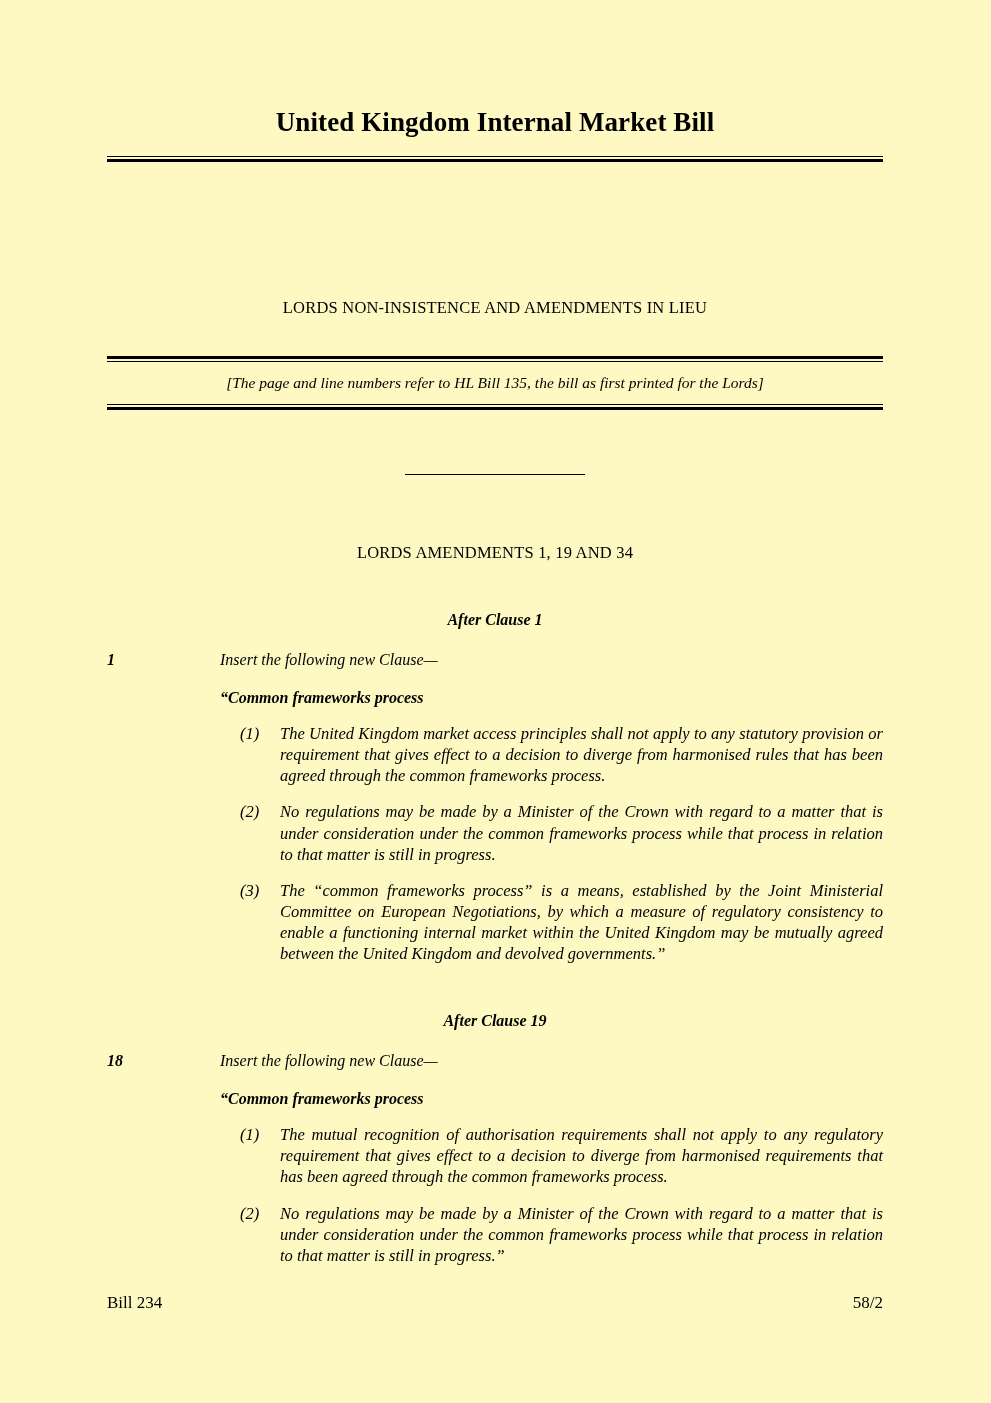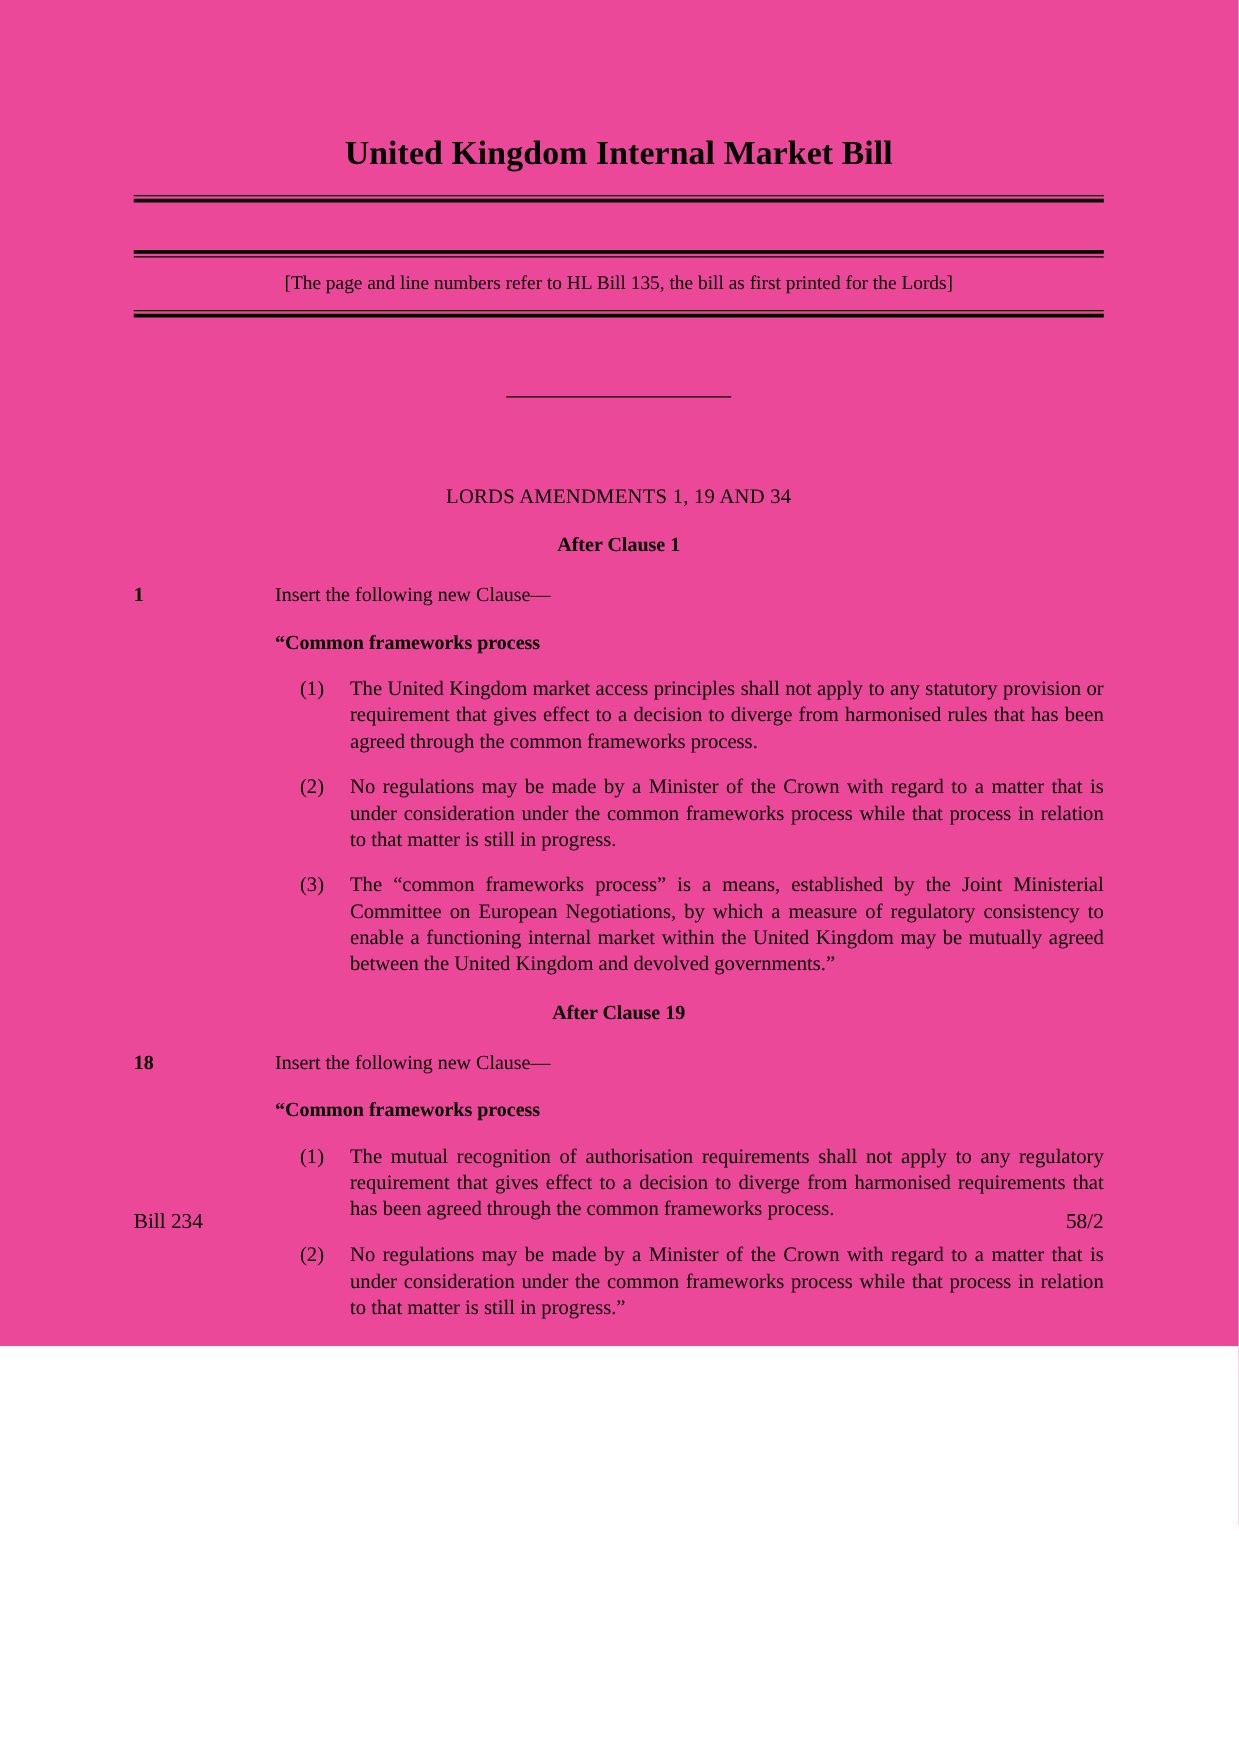--- a/index.html
+++ b/index.html
@@ -9,23 +9,23 @@
     background: #ffffff;
   }
   body {
     font-family: "Liberation Serif", "DejaVu Serif", serif;
     color: #000000;
     -webkit-font-smoothing: antialiased;
   }
   .page {
     position: relative;
     width: 991px;
-    height: 1077px;
+    height: 1403px;
     margin: 0 auto;
-    background: #ec4899;
+    background: #fef9c3;
     overflow: hidden;
     box-sizing: border-box;
   }
   .content {
     position: absolute;
     left: 107px;
     top: 0;
     width: 776px;
   }
 
@@ -74,20 +74,21 @@
   }
   .note-box .nb-gap {
     height: 2px;
   }
   .note-box .nb-thin {
     height: 1px;
     background: #000;
   }
   .note-text {
     text-align: center;
+    font-style: italic;
     font-size: 15.5px;
     padding: 12px 0 12px 0;
   }
 
   
   .sep-wrap {
     margin-top: 54px;
     text-align: center;
   }
   .sep-rule {
@@ -101,21 +102,22 @@
   
   .amendments-heading {
     text-align: center;
     font-size: 16.5px;
     letter-spacing: 0.2px;
     margin-top: 61px;
   }
 
   
   .amendment-block {
-    margin-top: 21px;
+    margin-top: 48px;
+    font-style: italic;
   }
   .clause-heading {
     text-align: center;
     font-size: 16px;
     font-weight: bold;
     margin-bottom: 22px;
   }
   .insert-row {
     position: relative;
     min-height: 20px;
@@ -184,20 +186,21 @@
   <div class="content">
 
     <h1 class="doc-title">United Kingdom Internal Market Bill</h1>
 
     <div class="rule-double">
       <div class="r-thin"></div>
       <div class="r-gap"></div>
       <div class="r-thick"></div>
     </div>
 
+    <div class="section-heading">LORDS NON-INSISTENCE AND AMENDMENTS IN LIEU</div>
 
     <div class="note-box">
       <div class="nb-thick"></div>
       <div class="nb-gap"></div>
       <div class="nb-thin"></div>
       <div class="note-text">[The page and line numbers refer to HL Bill 135, the bill as first printed for the Lords]</div>
       <div class="nb-thin"></div>
       <div class="nb-gap"></div>
       <div class="nb-thick"></div>
     </div>

